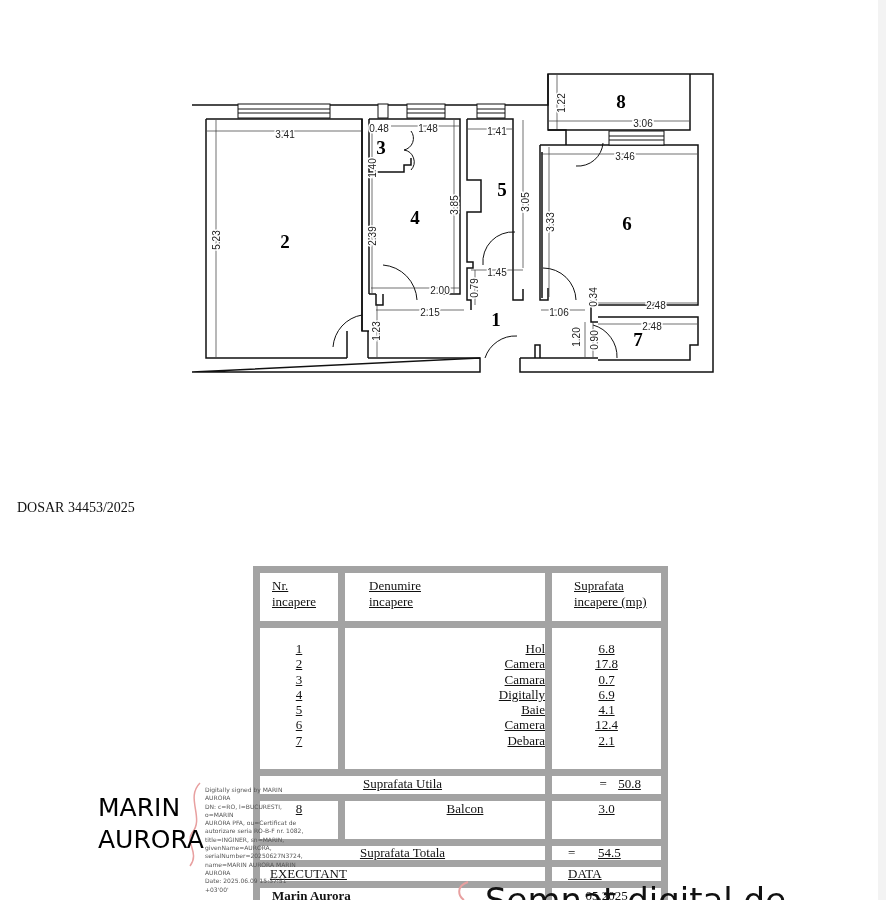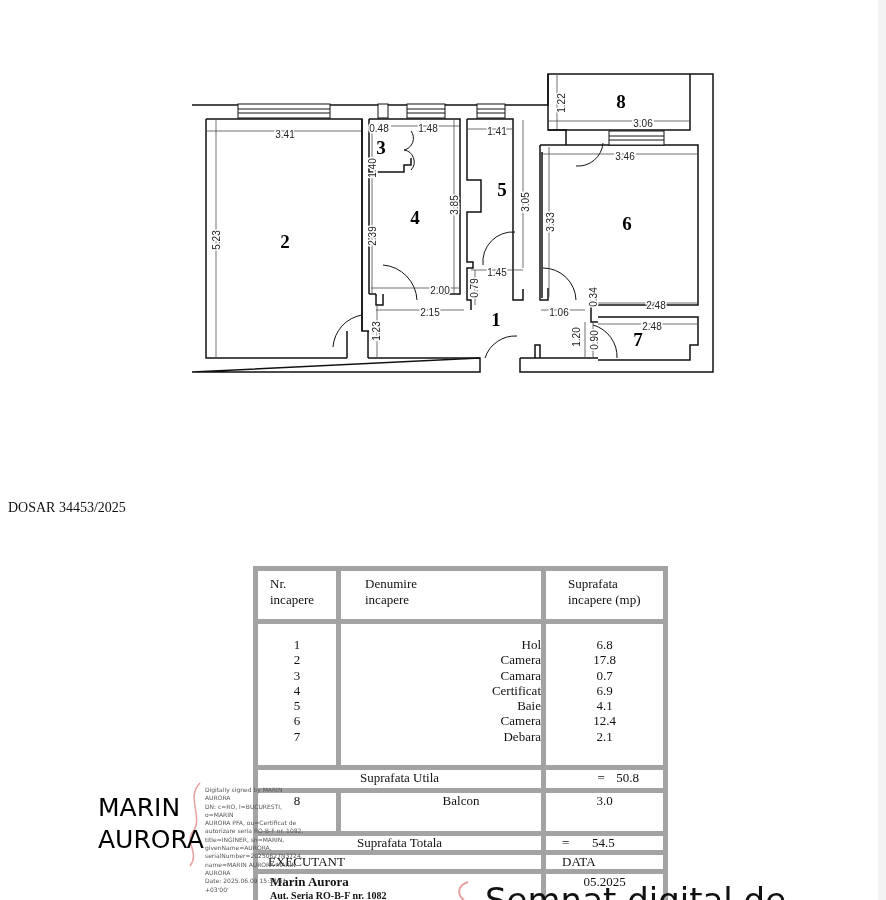--- a/index.html
+++ b/index.html
@@ -1,20 +1,20 @@
 <!DOCTYPE html>
 <html><head>
 <meta charset="utf-8">
 <style>
   html, body { margin:0; padding:0; background:#ffffff; }
   body { width:886px; height:900px; position:relative; overflow:hidden; font-family:"Liberation Serif", serif; color:#111; }
   #plan { position:absolute; left:0; top:0; }
-  .dosar { position:absolute; left:8px; top:500px; font-size:14px; }
+  .dosar { position:absolute; left:17px; top:500px; font-size:14px; }
   table.rooms { position:absolute; left:253px; top:566px; width:415px; border-collapse:collapse; font-size:13px; }
-  table.rooms td { border:5px solid #a3a3a3; vertical-align:top; padding:0; }
+  table.rooms td { border:7px solid #a3a3a3; vertical-align:top; padding:0;text-decoration:underline; }
   .hdr td { height:43px; }
   .hdr .c1 { padding:5px 0 0 12px; width:66px; }
   .hdr .c2 { padding:5px 0 0 24px; width:176px; }
   .hdr .c3 { padding:5px 0 0 22px; }
   .list td { height:128px; }
   .list .col { padding-top:13px; line-height:15.3px;text-align:right; }
   .list .nr { text-align:center; }
   .list .nm { padding-left:40px; }
   .list .sf { text-align:center; }
   .sub td { height:18px;text-align:center; }
@@ -171,21 +171,21 @@
       <div>3</div>
       <div>4</div>
       <div>5</div>
       <div>6</div>
       <div>7</div>
     </td>
     <td class="col nm">
       <div>Hol</div>
       <div>Camera</div>
       <div>Camara</div>
-      <div>Certificat</div>
+      <div>Digitally</div>
       <div>Baie</div>
       <div>Camera</div>
       <div>Debara</div>
     </td>
     <td class="col sf">
       <div>6.8</div>
       <div>17.8</div>
       <div>0.7</div>
       <div>6.9</div>
       <div>4.1</div>

